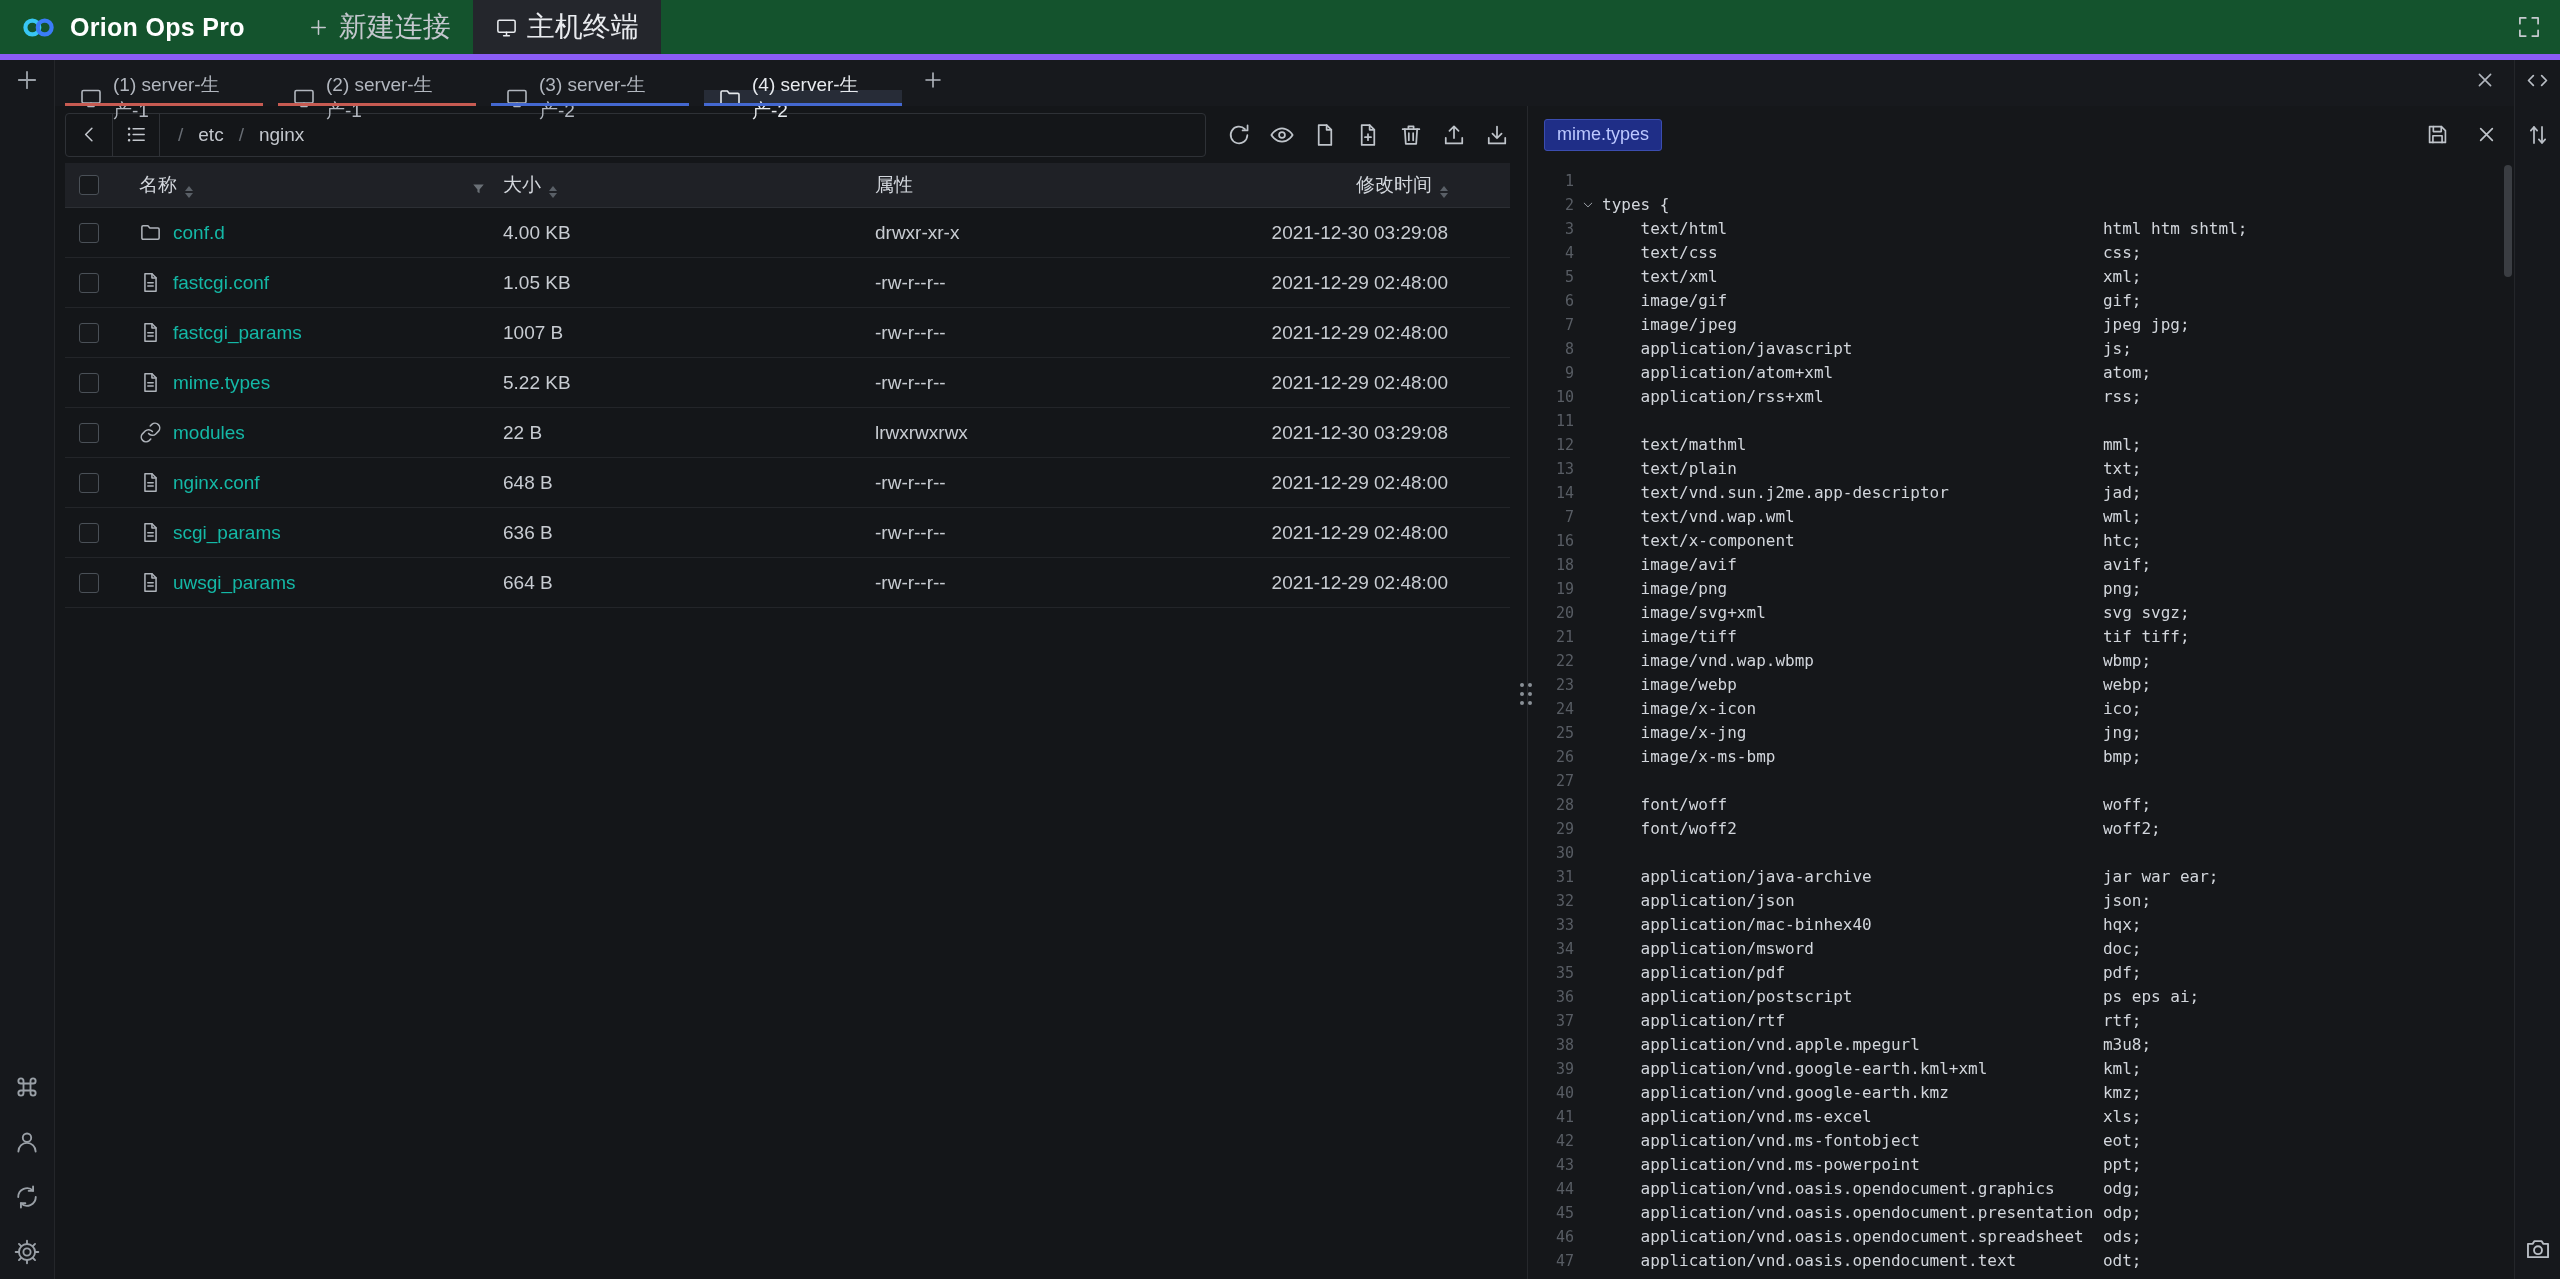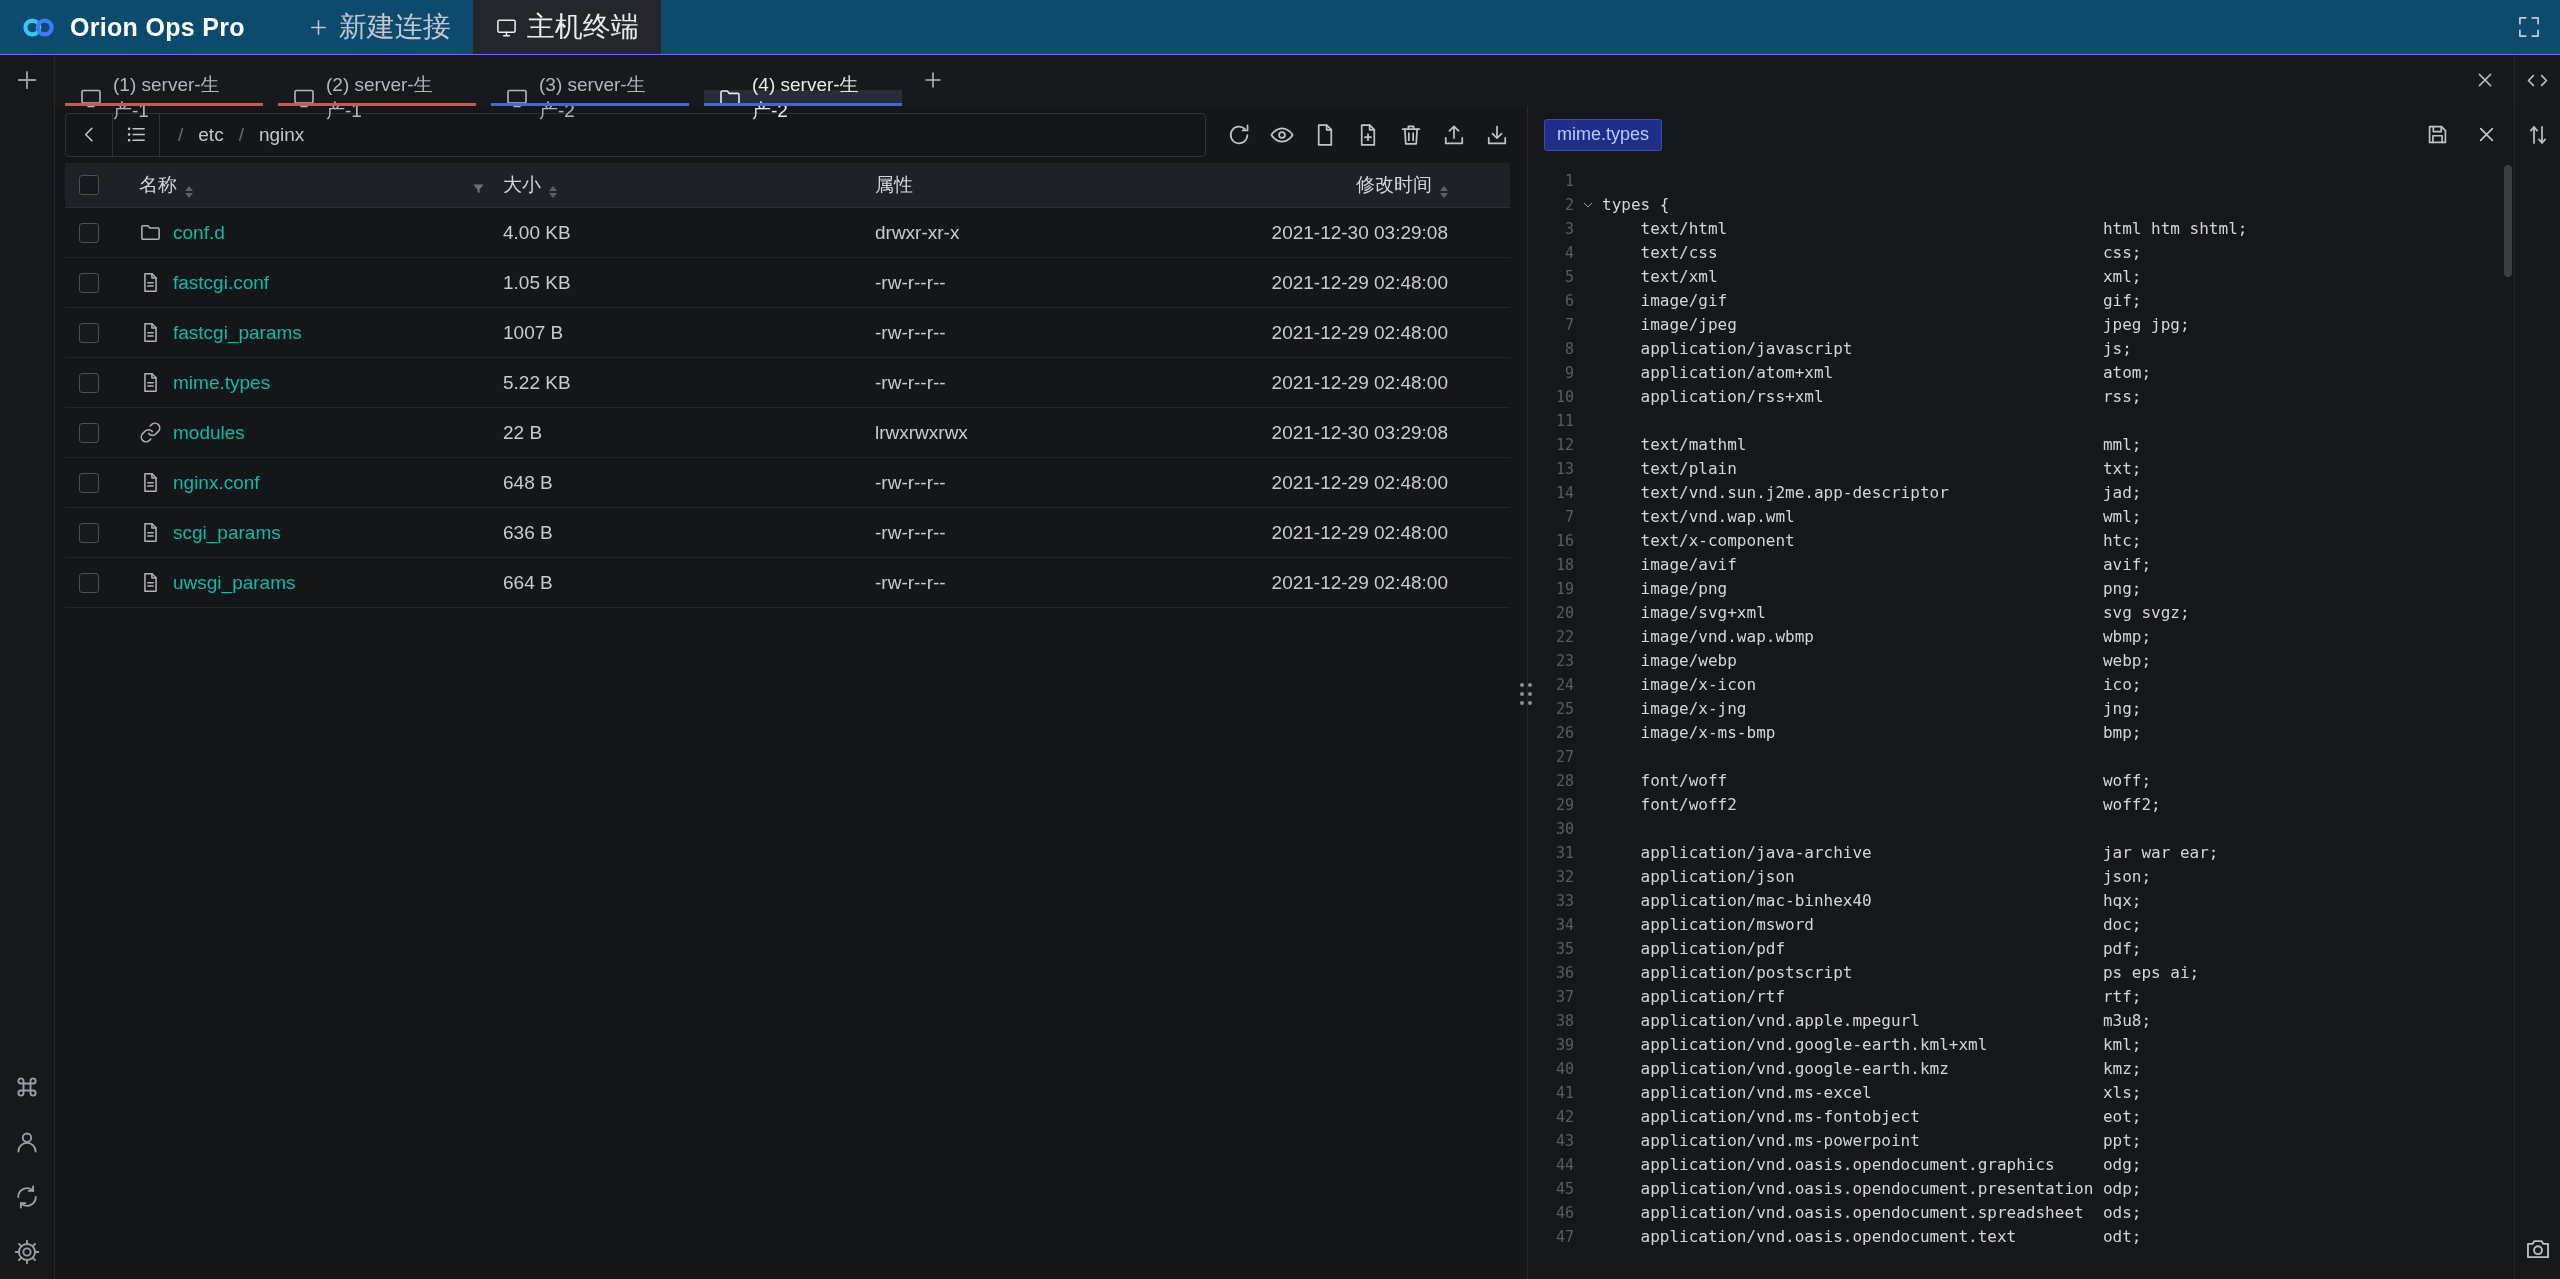--- a/index.html
+++ b/index.html
@@ -3,22 +3,22 @@
 <meta charset="utf-8">
 <style>
   html,body{margin:0;padding:0;background:#0e0f12;}
   #app{position:relative;width:2560px;height:1279px;overflow:hidden;
        background:#141619;color:#c9cdd4;
        font-family:"Liberation Sans","DejaVu Sans",sans-serif;}
   .icon{display:inline-flex;align-items:center;justify-content:center;line-height:0;}
   .icon svg{width:1em;height:1em;display:block;}
 
   
-  .topbar{position:absolute;top:0;left:0;right:0;height:54px;background:#0c4a6e;
-          display:flex;align-items:stretch;border-bottom:1px solid #8b5cf6;z-index:10;}
+  .topbar{position:absolute;top:0;left:0;right:0;height:54px;background:#14532d;
+          display:flex;align-items:stretch;border-bottom:6px solid #8b5cf6;z-index:10;}
   .brand{display:flex;align-items:center;gap:12px;padding:0 20px;}
   .brand-title{font-size:25px;font-weight:bold;color:#ffffff;letter-spacing:.3px;}
   .nav{display:flex;align-items:stretch;margin-left:20px;}
   .nav-item{display:flex;align-items:center;gap:9px;padding:0 22px;font-size:28px;color:#c3c7cd;cursor:pointer;}
   .nav-item .icon{font-size:23px;}
   .nav-item.active{background:#24262c;color:#e9ebef;}
   .topbar-right{margin-left:auto;display:flex;align-items:center;padding-right:18px;color:#c6cacf;}
   .topbar-right .icon{font-size:26px;cursor:pointer;}
 
   
@@ -533,20 +533,21 @@
           <div class="cline"><span class="ln">10</span><span class="fold icon"></span><span class="ctext">    application/rss+xml                             rss;</span></div>
           <div class="cline"><span class="ln">11</span><span class="fold icon"></span><span class="ctext"></span></div>
           <div class="cline"><span class="ln">12</span><span class="fold icon"></span><span class="ctext">    text/mathml                                     mml;</span></div>
           <div class="cline"><span class="ln">13</span><span class="fold icon"></span><span class="ctext">    text/plain                                      txt;</span></div>
           <div class="cline"><span class="ln">14</span><span class="fold icon"></span><span class="ctext">    text/vnd.sun.j2me.app-descriptor                jad;</span></div>
           <div class="cline"><span class="ln">7</span><span class="fold icon"></span><span class="ctext">    text/vnd.wap.wml                                wml;</span></div>
           <div class="cline"><span class="ln">16</span><span class="fold icon"></span><span class="ctext">    text/x-component                                htc;</span></div>
           <div class="cline"><span class="ln">18</span><span class="fold icon"></span><span class="ctext">    image/avif                                      avif;</span></div>
           <div class="cline"><span class="ln">19</span><span class="fold icon"></span><span class="ctext">    image/png                                       png;</span></div>
           <div class="cline"><span class="ln">20</span><span class="fold icon"></span><span class="ctext">    image/svg+xml                                   svg svgz;</span></div>
+          <div class="cline"><span class="ln">21</span><span class="fold icon"></span><span class="ctext">    image/tiff                                      tif tiff;</span></div>
           <div class="cline"><span class="ln">22</span><span class="fold icon"></span><span class="ctext">    image/vnd.wap.wbmp                              wbmp;</span></div>
           <div class="cline"><span class="ln">23</span><span class="fold icon"></span><span class="ctext">    image/webp                                      webp;</span></div>
           <div class="cline"><span class="ln">24</span><span class="fold icon"></span><span class="ctext">    image/x-icon                                    ico;</span></div>
           <div class="cline"><span class="ln">25</span><span class="fold icon"></span><span class="ctext">    image/x-jng                                     jng;</span></div>
           <div class="cline"><span class="ln">26</span><span class="fold icon"></span><span class="ctext">    image/x-ms-bmp                                  bmp;</span></div>
           <div class="cline"><span class="ln">27</span><span class="fold icon"></span><span class="ctext"></span></div>
           <div class="cline"><span class="ln">28</span><span class="fold icon"></span><span class="ctext">    font/woff                                       woff;</span></div>
           <div class="cline"><span class="ln">29</span><span class="fold icon"></span><span class="ctext">    font/woff2                                      woff2;</span></div>
           <div class="cline"><span class="ln">30</span><span class="fold icon"></span><span class="ctext"></span></div>
           <div class="cline"><span class="ln">31</span><span class="fold icon"></span><span class="ctext">    application/java-archive                        jar war ear;</span></div>

